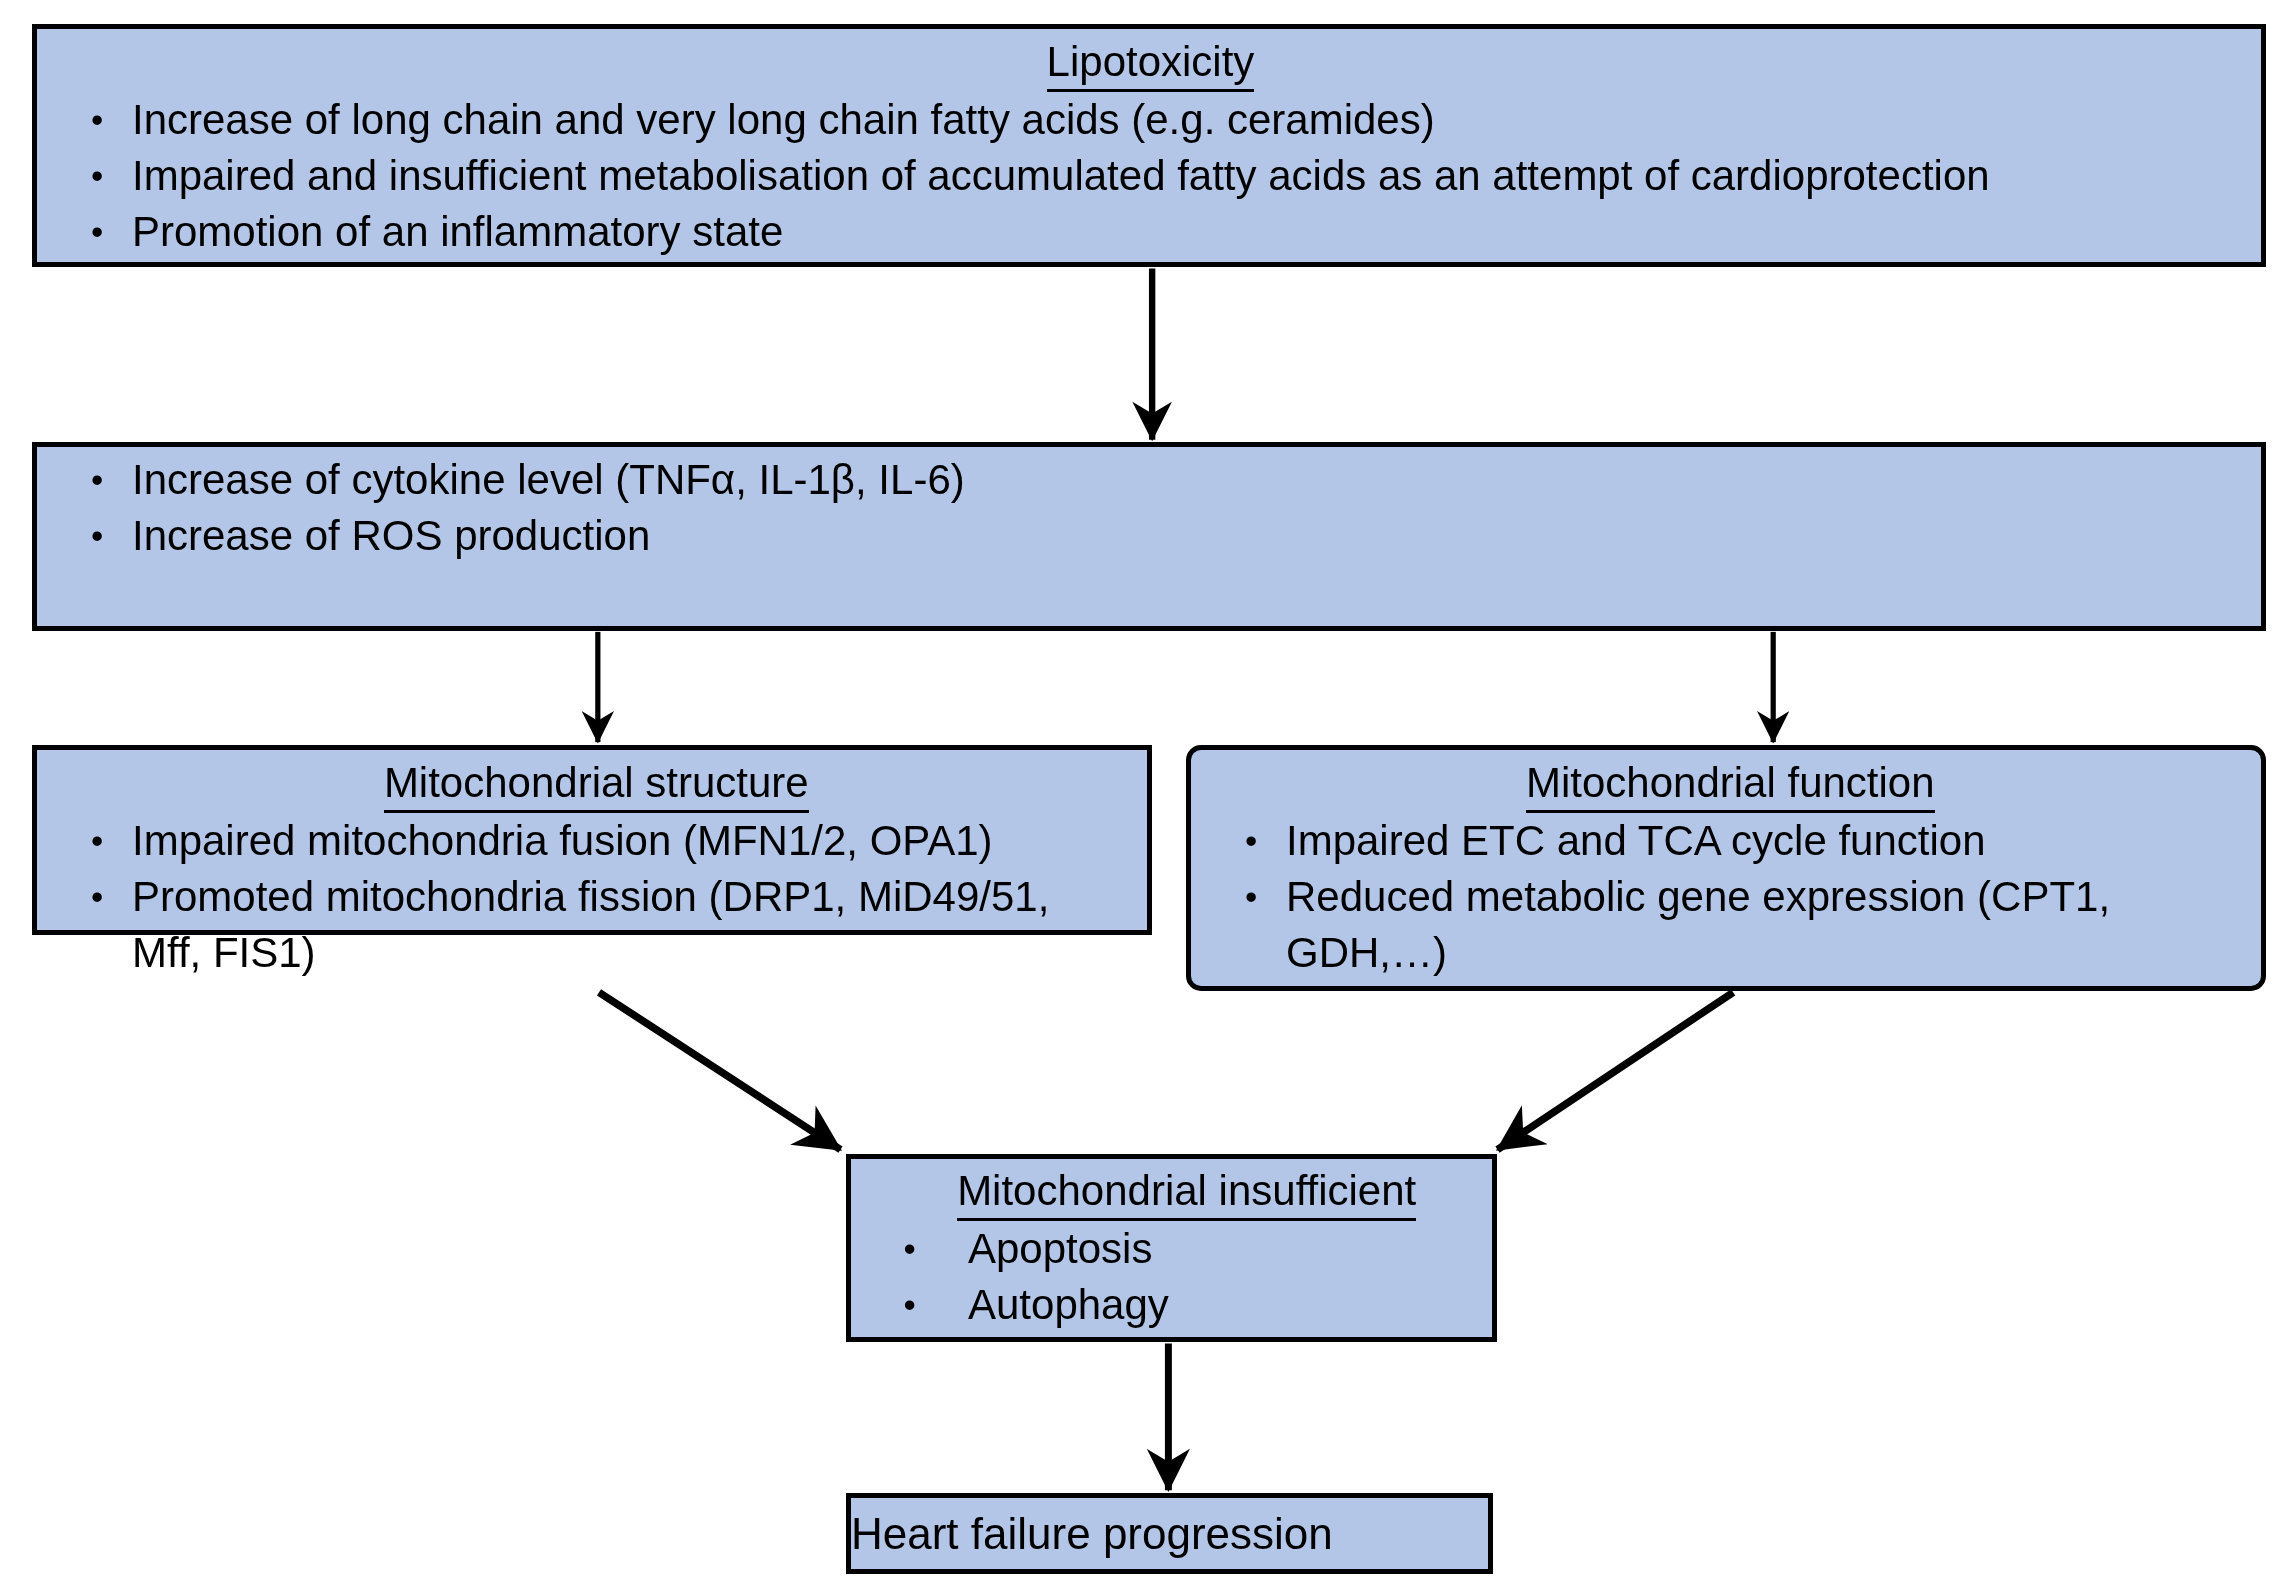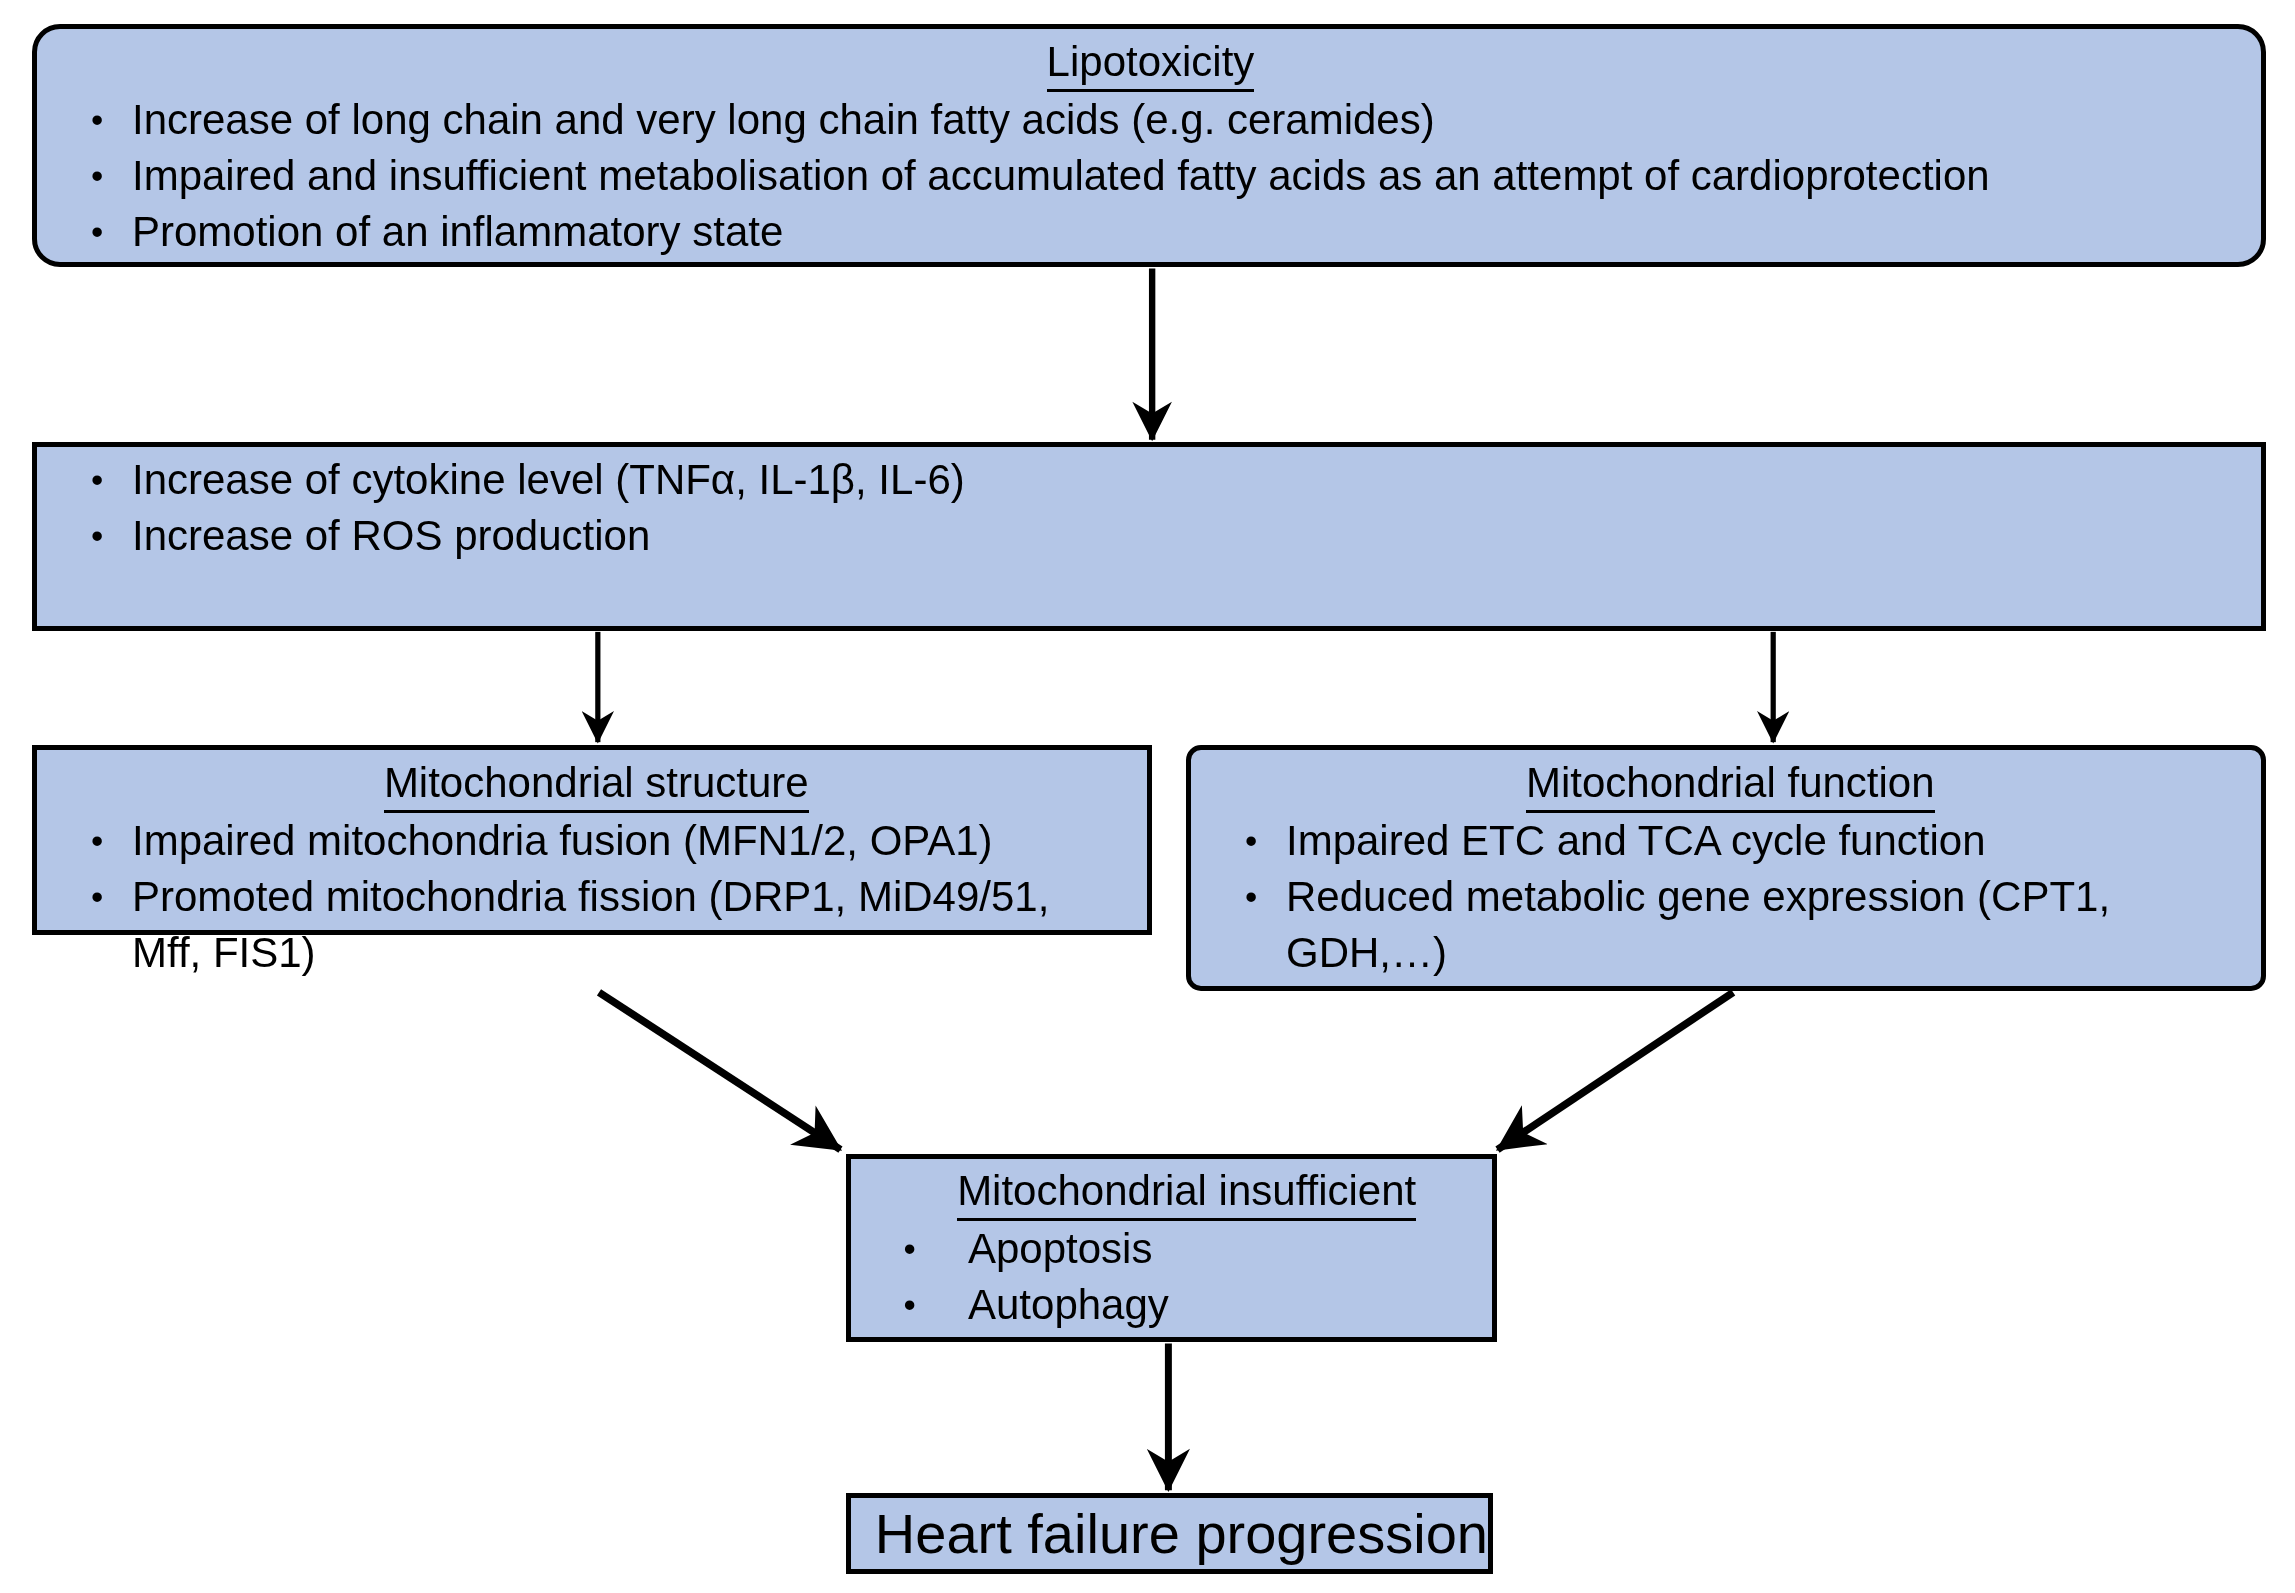--- a/index.html
+++ b/index.html
@@ -49,29 +49,29 @@
   .bullet-glyph {
     flex: 0 0 69px;
     padding-left: 28px;
     box-sizing: border-box;
     font-size: 35px;
   }
   .bullet-text {
     white-space: pre;
   }
   
-  #box-lipotoxicity   { left: 32px;   top: 24.4px;   width: 2234px; height: 243px; padding: 4.6px 23px 0 26px; border-radius: 28px; }
+  #box-lipotoxicity   { left: 32px;   top: 24.4px;   width: 2234px; height: 243px; padding: 4.6px 23px 0 26px; }
   #box-inflammation   { left: 32px;   top: 442px;  width: 2234px; height: 189px; padding: 4.6px 23px 0 26px; }
   #box-structure      { left: 32px;   top: 745px; width: 1120px; height: 190px; padding: 4.6px 17.4px 0 26px; }
   #box-function       { left: 1186px; top: 745px; width: 1080px; height: 246px; padding: 4.6px 17.4px 0 26px; border-radius: 15px; }
   #box-degradation    { left: 846px; top: 1154px; width: 651px; height: 188px; padding: 3.5px 11.6px 0 42px; }
   #box-degradation .bullet-glyph { flex-basis: 75px; padding-left: 10.4px; }
   #box-heartfailure   { left: 846px; top: 1493px; width: 647px; height: 81px;
-                        display: flex; align-items: center; justify-content: flex-end;
-                        font-size: 56px; }
+                        display: flex; align-items: center; justify-content: flex-start;
+                        font-size: 44px; }
 </style>
 </head>
 <body>
 
 <div class="canvas">
 
   <svg class="arrow-layer" width="2295" height="1594" viewBox="0 0 3954 2745" xmlns="http://www.w3.org/2000/svg">
     <defs>
       <marker id="stealth" viewBox="0 0 10 10" refX="9.6" refY="5" markerWidth="7.5" markerHeight="6.2" orient="auto" markerUnits="strokeWidth">
         <path d="M 0 0 L 10 5 L 0 10 L 3 5 Z" fill="#000000"></path>

